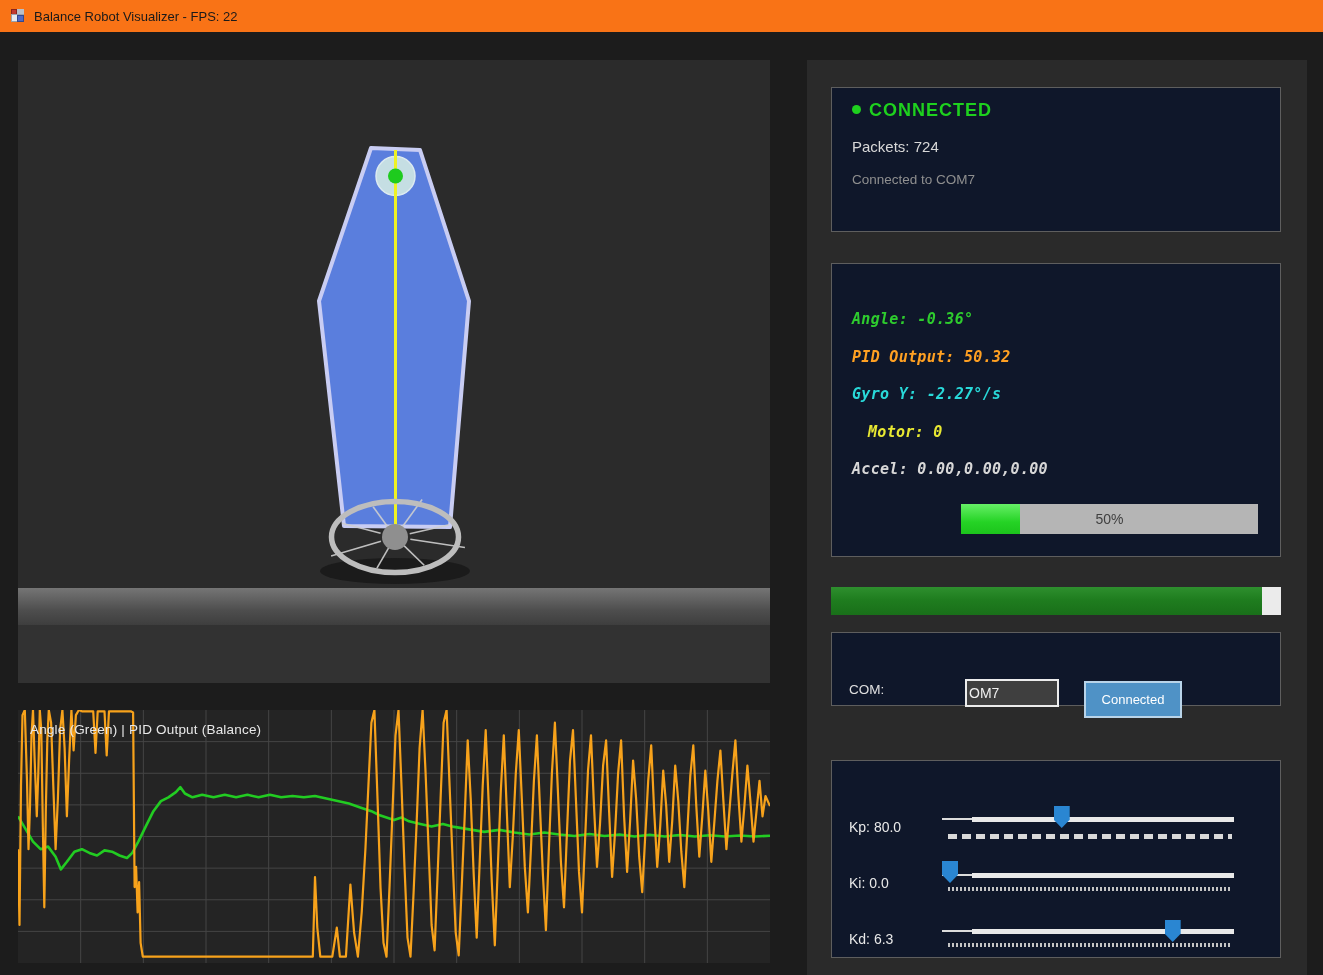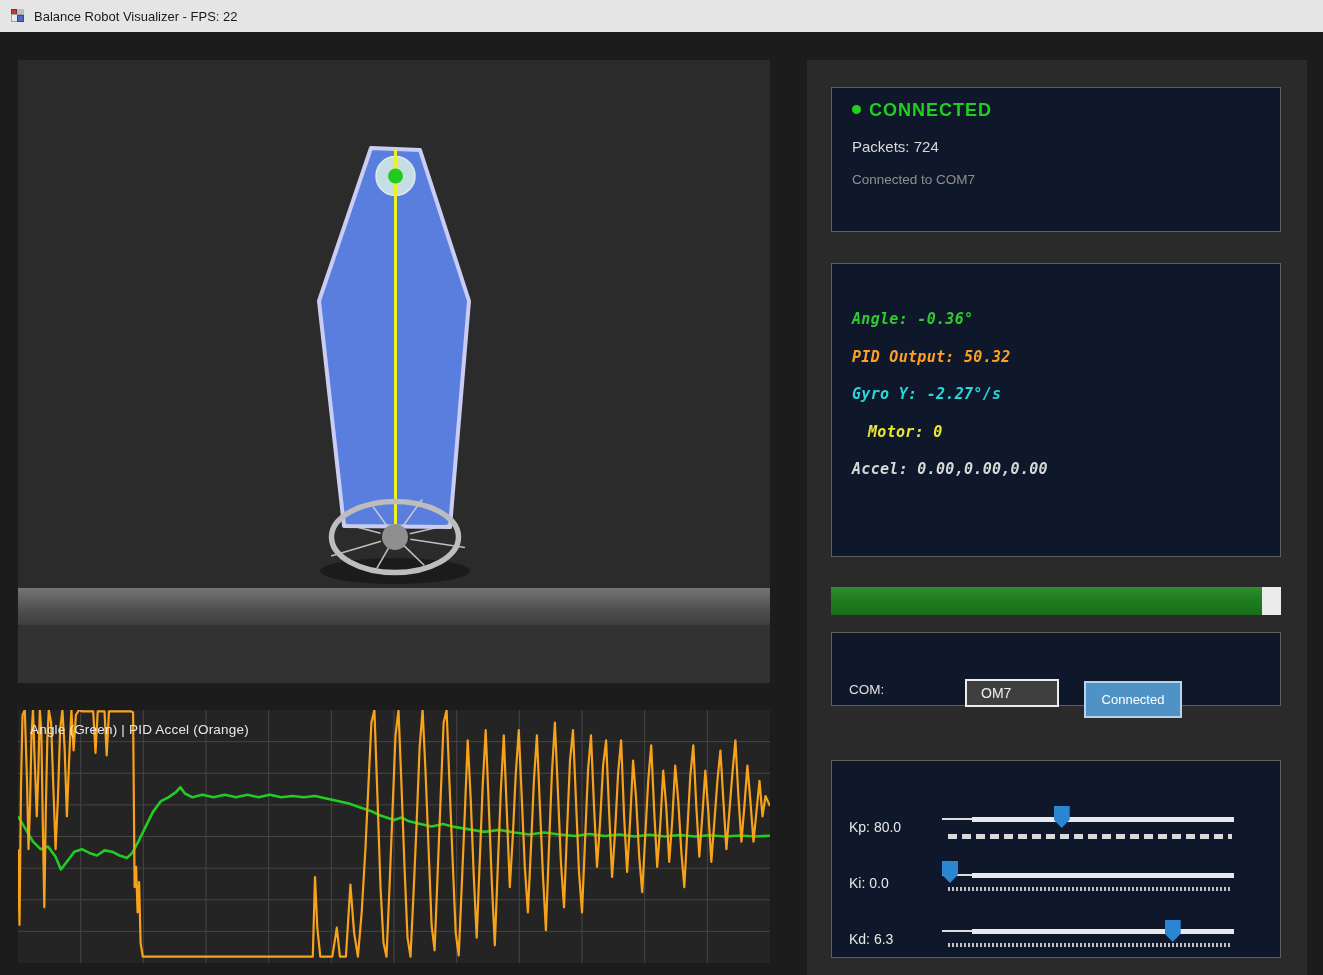--- a/index.html
+++ b/index.html
@@ -1,20 +1,20 @@
 <!DOCTYPE html>
 <html><head>
 <meta charset="utf-8">
 <style>
   * { margin:0; padding:0; box-sizing:border-box; }
   html,body { width:1323px; height:975px; overflow:hidden; }
   body { background:#1c1c1c; font-family:"Liberation Sans", sans-serif; position:relative; }
 
   
-  .titlebar { position:absolute; left:0; top:0; width:1323px; height:32px; background:#e5e5e5; display:flex; align-items:center; }
+  .titlebar { position:absolute; left:0; top:0; width:1323px; height:32px; background:#f97316; display:flex; align-items:center; }
   .app-icon { position:relative; width:16px; height:16px; margin-left:10px; }
   .app-icon .t { position:absolute; left:1px; top:1px; width:13px; height:5px; background:#b9bfc9; }
   .app-icon .r { position:absolute; left:1px; top:1px; width:6px; height:6px; background:#c03a30; border:1px solid #8c241c; }
   .app-icon .b { position:absolute; left:1px; top:6px; width:13px; height:8px; background:#e8eaee; border:1px solid #9aa2ae; }
   .app-icon .u { position:absolute; left:7px; top:7px; width:7px; height:7px; background:#4f68c4; border:1px solid #32488f; }
   .title-text { margin-left:8px; font-size:13px; color:#1a1a1a; }
 
   
   .viz-panel { position:absolute; left:18px; top:60px; width:752px; height:623px; background:#2b2b2b; }
   .viz-panel svg { display:block; width:752px; height:623px; }
@@ -43,21 +43,21 @@
   .meter { position:absolute; left:129px; top:240px; width:297px; height:30px; background:#b5b5b5; }
   .meter-fill { position:absolute; left:0; top:0; height:30px; background:linear-gradient(180deg,#66ef66,#25d325 60%,#1cc41c); }
   .meter-label { position:absolute; left:0; top:0; width:297px; height:30px; text-align:center; line-height:30px; font-size:14px; color:#3f3f3f; }
 
   
   .progress-long { position:absolute; left:24px; top:527px; width:450px; height:28px; background:#ebebeb; }
   .progress-long-fill { position:absolute; left:0; top:0; height:28px; background:linear-gradient(180deg,#2e8f2e 0%,#1f7d1f 45%,#196f19 100%); }
 
   
   .com-label { position:absolute; left:17px; top:49px; font-size:13.5px; color:#e0e0e0; }
-  .com-input { position:absolute; left:133px; top:46px; width:94px; height:28px; background:#3f3f3f; border:2px solid #ececec; color:#f0f0f0; font-size:14px; font-family:"Liberation Sans", sans-serif; padding-left:14px; outline:none; }
+  .com-input { position:absolute; left:133px; top:46px; width:94px; height:28px; background:#3f3f3f; border:2px solid #ececec; color:#f0f0f0; font-size:14px; font-family:"Liberation Sans", sans-serif; padding-left:2px; outline:none; }
   .disconnect-btn { position:absolute; left:252px; top:48px; width:98px; height:37px; background:#4f92c6; border:2px solid #b9d4e9; color:#ffffff; font-size:13px; font-family:"Liberation Sans", sans-serif; cursor:pointer; }
 
   
   .slider-label { position:absolute; left:17px; font-size:14px; color:#e8e8e8; }
   .track-thin { position:absolute; left:110px; width:30px; height:2px; background:#dcdcdc; }
   .track-main { position:absolute; left:140px; width:262px; height:5px; background:#e9e9e9; }
   .ticks { position:absolute; left:116px; width:284px; }
   .ticks.coarse { height:5px; background:repeating-linear-gradient(to right,#d9d9d9 0 9px, transparent 9px 14px); }
   .ticks.fine { height:4px; background:repeating-linear-gradient(to right,#c4c4c4 0 2px, transparent 2px 4px); }
   .thumb { position:absolute; width:16px; height:22px; background:#2a86d2; clip-path:polygon(0 0,100% 0,100% 62%,50% 100%,0 62%); }
@@ -122,39 +122,43 @@
       <line x1="0" y1="31.625" x2="752" y2="31.625" stroke="#454545" stroke-width="1"></line>
       <line x1="0" y1="63.25" x2="752" y2="63.25" stroke="#454545" stroke-width="1"></line>
       <line x1="0" y1="94.875" x2="752" y2="94.875" stroke="#454545" stroke-width="1"></line>
       <line x1="0" y1="126.5" x2="752" y2="126.5" stroke="#454545" stroke-width="1"></line>
       <line x1="0" y1="158.125" x2="752" y2="158.125" stroke="#454545" stroke-width="1"></line>
       <line x1="0" y1="189.75" x2="752" y2="189.75" stroke="#454545" stroke-width="1"></line>
       <line x1="0" y1="221.375" x2="752" y2="221.375" stroke="#454545" stroke-width="1"></line>
       <polyline points="0.0,106.3 7.5,118.9 15.0,131.6 22.6,139.2 30.1,136.6 37.6,146.7 42.9,159.4 48.9,151.8 56.4,141.7 63.9,139.2 71.4,142.9 79.0,145.5 86.5,140.4 94.0,141.7 101.5,145.5 109.0,148.0 114.3,142.9 120.3,131.6 127.8,116.4 135.4,101.2 142.9,91.1 150.4,87.3 157.9,82.2 162.4,77.2 166.9,83.5 174.5,87.3 184.2,84.8 195.5,87.3 206.8,84.8 218.1,87.3 229.4,84.8 240.6,87.3 251.9,84.8 263.2,87.3 274.5,86.0 285.8,87.3 297.0,86.0 308.3,88.5 319.6,91.1 330.9,93.6 342.2,97.4 353.4,101.2 361.0,105.0 368.5,107.5 376.0,110.1 383.5,107.5 391.0,111.3 402.3,113.9 413.6,116.4 424.9,113.9 436.2,116.9 451.2,119.4 466.2,121.9 481.3,119.9 496.3,122.5 511.4,124.5 526.4,122.5 541.4,124.5 556.5,126.0 571.5,124.0 586.6,126.0 601.6,124.5 616.6,126.5 631.7,124.7 646.7,126.5 661.8,125.0 676.8,126.5 691.8,125.2 706.9,126.5 721.9,125.5 737.0,126.5 752.0,125.7" fill="none" stroke="#22cc22" stroke-width="2.6" stroke-linejoin="round"></polyline>
       <polyline points="0.0,139.2 1.5,215.0 3.0,75.9 4.5,5.1 6.8,0.0 9.0,70.8 10.5,139.2 12.0,96.1 13.5,25.3 15.0,0.0 16.5,45.5 18.8,106.3 20.3,63.3 21.8,0.0 23.3,20.2 24.8,113.9 26.3,197.3 27.8,101.2 29.3,30.4 30.8,0.0 33.1,12.7 35.3,75.9 37.6,139.2 39.9,88.5 42.1,20.2 44.4,0.0 46.6,37.9 48.9,106.3 51.1,50.6 53.4,0.0 55.6,40.5 57.9,5.1 60.9,0.0 63.9,1.3 67.7,1.3 75.2,1.3 77.5,43.0 79.7,1.3 86.5,1.3 88.7,45.5 91.0,1.3 101.5,1.3 112.8,1.3 115.1,2.5 116.6,177.1 118.1,156.9 119.6,202.4 121.1,172.0 122.6,232.8 124.8,246.7 142.9,246.7 165.4,246.7 188.0,246.7 210.6,246.7 233.1,246.7 255.7,246.7 270.7,246.7 284.3,246.7 294.8,246.7 297.0,167.0 299.3,217.6 302.3,246.7 308.3,246.7 314.3,246.7 318.8,217.6 321.9,246.7 327.9,246.7 332.4,174.6 336.1,222.6 339.9,246.7 343.7,202.4 347.4,139.2 350.4,75.9 353.4,12.7 356.4,0.0 359.5,88.5 362.5,177.1 365.5,232.8 368.5,246.7 371.5,177.1 374.5,101.2 377.5,25.3 380.5,0.0 383.5,75.9 386.5,156.9 389.5,227.7 392.5,246.7 395.6,182.2 398.6,113.9 401.6,37.9 404.6,0.0 407.6,63.3 410.6,139.2 413.6,215.0 416.6,240.3 419.6,164.5 422.6,88.5 425.6,12.7 428.6,0.0 431.6,75.9 434.7,151.8 437.7,222.6 440.7,245.4 443.7,177.1 446.7,106.3 449.7,30.4 452.7,88.5 455.7,164.5 458.7,227.7 461.7,151.8 464.7,75.9 467.7,20.2 470.8,96.1 473.8,172.0 476.8,235.3 479.8,156.9 482.8,81.0 485.8,25.3 488.8,101.2 491.8,177.1 494.8,126.5 497.8,63.3 500.8,20.2 503.8,88.5 506.8,156.9 509.9,202.4 512.9,139.2 515.9,70.8 518.9,25.3 521.9,96.1 524.9,164.5 527.9,220.1 530.9,139.2 533.9,63.3 536.9,12.7 539.9,81.0 542.9,151.8 546.0,197.3 549.0,121.4 552.0,50.6 555.0,20.2 558.0,91.1 561.0,161.9 564.0,202.4 567.0,131.6 570.0,60.7 573.0,25.3 576.0,96.1 579.0,156.9 582.0,113.9 585.1,55.7 588.1,30.4 591.1,101.2 594.1,167.0 597.1,121.4 600.1,63.3 603.1,30.4 606.1,106.3 609.1,161.9 612.1,111.3 615.1,50.6 618.1,88.5 621.2,146.7 624.2,182.2 627.2,126.5 630.2,70.8 633.2,35.4 636.2,101.2 639.2,156.9 642.2,116.4 645.2,60.7 648.2,96.1 651.2,151.8 654.2,111.3 657.2,55.7 660.3,91.1 663.3,141.7 666.3,177.1 669.3,121.4 672.3,65.8 675.3,35.4 678.3,96.1 681.3,146.7 684.3,106.3 687.3,60.7 690.3,101.2 693.3,151.8 696.4,111.3 699.4,70.8 702.4,40.5 705.4,91.1 708.4,139.2 711.4,101.2 714.4,63.3 717.4,30.4 720.4,86.0 723.4,131.6 726.4,96.1 729.4,55.7 732.4,91.1 735.5,131.6 738.5,101.2 741.5,70.8 744.5,106.3 747.5,86.0 752.0,96.1" fill="none" stroke="#f7a21b" stroke-width="2.2" stroke-linejoin="round"></polyline>
     </svg>
-  <div class="chart-legend">Angle (Green) | PID Accel (Orange)</div>
+  <div class="chart-legend">Angle (Green) | PID Output (Balance)</div>
 </div>
 
 <div class="right-panel">
 
   <div class="gbox status-box">
     <div class="conn-line" style="color: rgb(30, 209, 30);">
       <span class="conn-dot" style="background: rgb(30, 209, 30);"></span><span>CONNECTED</span>
     </div>
     <div class="packets-line">Packets: 724</div>
     <div class="conninfo-line">Connected to COM7</div>
   </div>
 
   <div class="gbox telem-box">
     <div class="telem-row" style="top: 46px; color: rgb(46, 204, 46);">Angle: -0.36°</div>
     <div class="telem-row" style="top: 83.5px; color: rgb(255, 160, 34);">PID Output: 50.32</div>
     <div class="telem-row" style="top: 121px; color: rgb(41, 217, 217);">Gyro Y: -2.27°/s</div>
     <div class="telem-row" style="top: 158.5px; color: rgb(232, 232, 50); margin-left: 16px;">Motor: 0</div>
     <div class="telem-row" style="top: 196px; color: rgb(216, 216, 216);">Accel: 0.00,0.00,0.00</div>
+    <div class="meter">
+      <div class="meter-fill" id="meter-fill" style="width: 59.4px;"></div>
+      <div class="meter-label">50%</div>
+    </div>
   </div>
 
   <div class="progress-long">
     <div class="progress-long-fill" id="progress-long-fill" style="width: 431.1px;"></div>
   </div>
 
   <div class="gbox com-box">
     <div class="com-label">COM:</div>
     <input class="com-input" type="text" value="OM7" style="">
     <button class="disconnect-btn">Connected</button>

